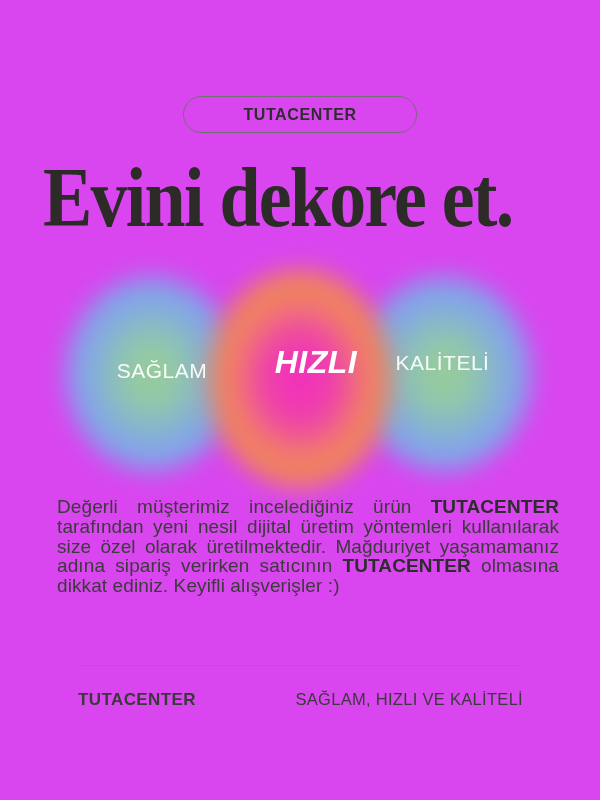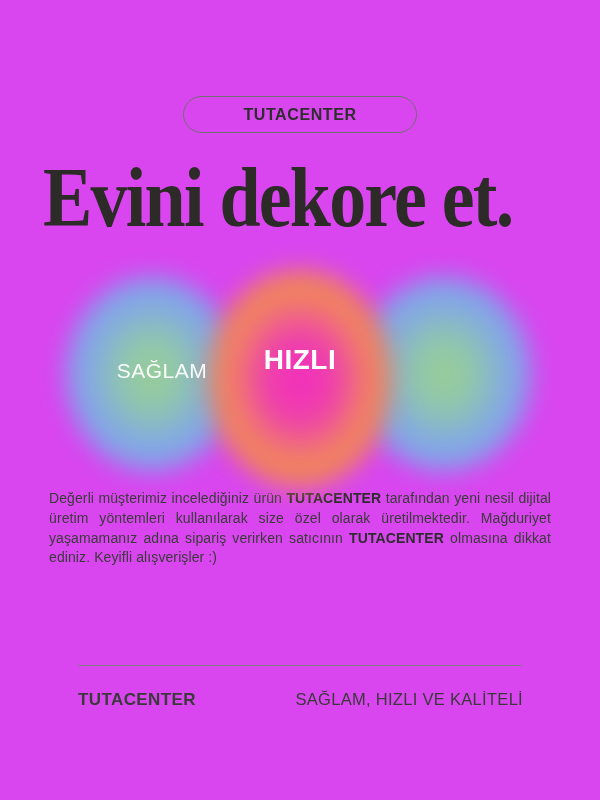--- a/index.html
+++ b/index.html
@@ -43,27 +43,27 @@
     filter:blur(12px);
   }
   .orb-left {left:66px; top:277px;width:172px;height:194px;z-index:1;}
   .orb-mid  {left:209px;top:271px;width:182px;height:216px;z-index:2;}
   .orb-right{left:357px;top:277px;width:174px;height:194px;z-index:1;}
   .orb-label{
     position:absolute;z-index:5;color:#ffffff;text-align:center;
     line-height:1;
   }
   .orb-label-left {left:87px; width:150px;top:352px;font-size:21px;letter-spacing:0.5px;color:rgba(255,255,255,0.95);margin-top:8px;}
-  .orb-label-mid  {left:225px;width:150px;top:346px;font-size:28px;font-weight:700;letter-spacing:0.5px;}
+  .orb-label-mid  {left:241px;width:150px;top:346px;font-size:32px;font-weight:700;letter-spacing:0.5px;font-style:italic;}
   .orb-label-right{left:365px;width:155px;top:352px;font-size:21px;letter-spacing:0.5px;color:rgba(255,255,255,0.93);}
   
   .description{
     position:absolute;left:49px;width:502px;top:489px;
-    margin:0;
-    font-size:14px;line-height:19.8px;
+    margin:8px;
+    font-size:19px;line-height:19.8px;
     text-align:justify;
     color:#3b3b3b;
     letter-spacing:0.1px;
   }
   .brand-bold{font-weight:700;color:#2d2d2d;}
   
   .divider{
     position:absolute;left:78px;width:444px;top:665px;height:1px;
     background:#7e7e7e;border:none;margin:0;
   }
@@ -87,20 +87,21 @@
   </div>
 
   <h1 class="hero-title"><span class="hero-title-inner">Evini dekore et.</span></h1>
 
   <div class="orb orb-left" style="background: radial-gradient(closest-side, rgb(155, 207, 146) 0%, rgb(142, 196, 178) 40%, rgb(132, 171, 224) 70%, rgb(127, 159, 240) 100%);"></div>
   <div class="orb orb-mid" style="background: radial-gradient(closest-side, rgb(243, 44, 192) 0%, rgb(238, 65, 170) 40%, rgb(241, 122, 112) 70%, rgb(239, 140, 68) 100%);"></div>
   <div class="orb orb-right" style="background: radial-gradient(closest-side, rgb(155, 207, 146) 0%, rgb(142, 196, 178) 40%, rgb(132, 171, 224) 70%, rgb(127, 159, 240) 100%);"></div>
 
   <div class="orb-label orb-label-left">SAĞLAM</div>
   <div class="orb-label orb-label-mid">HIZLI</div>
+  <div class="orb-label orb-label-right">KALİTELİ</div>
 
   <p class="description"><span>Değerli müşterimiz incelediğiniz ürün </span><span class="brand-bold">TUTACENTER</span><span> tarafından yeni nesil dijital üretim yöntemleri kullanılarak size özel olarak üretilmektedir. Mağduriyet yaşamamanız adına sipariş verirken satıcının </span><span class="brand-bold">TUTACENTER</span><span> olmasına dikkat ediniz. Keyifli alışverişler :)</span></p>
 
   <hr class="divider">
 
   <div class="footer-brand">TUTACENTER</div>
   <div class="footer-tagline">SAĞLAM, HIZLI VE KALİTELİ</div>
 
 </div>
 

